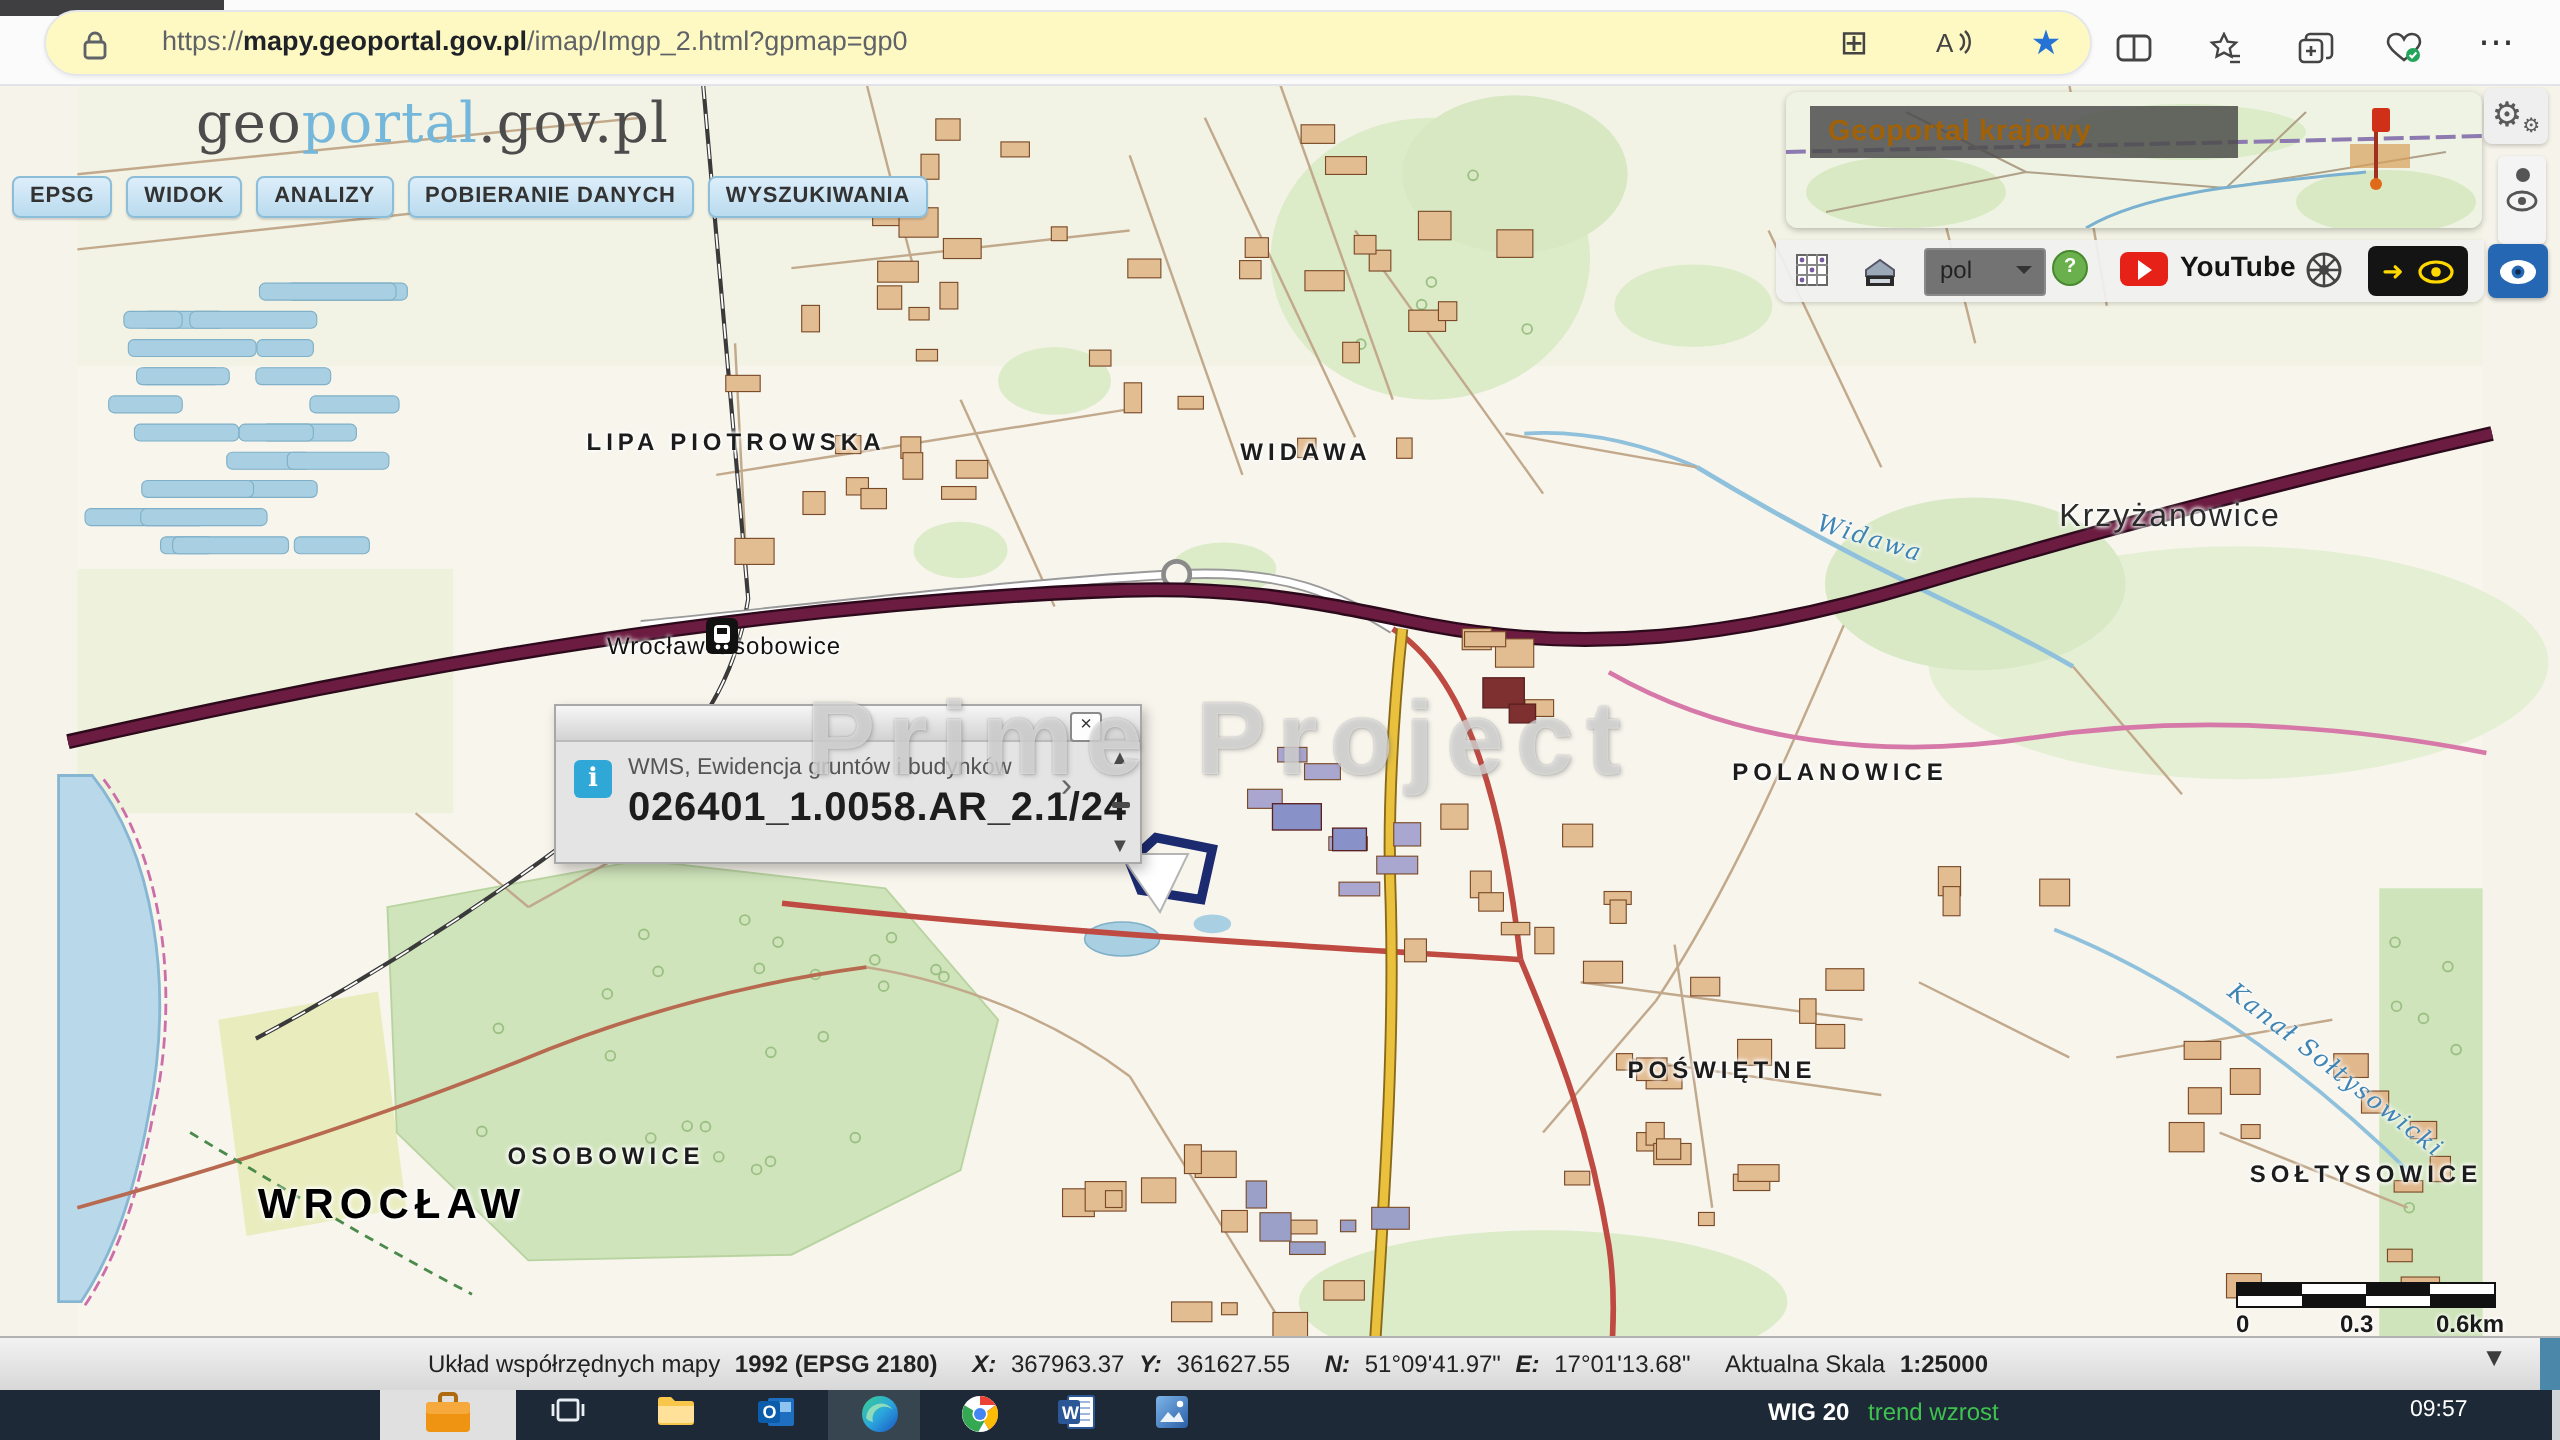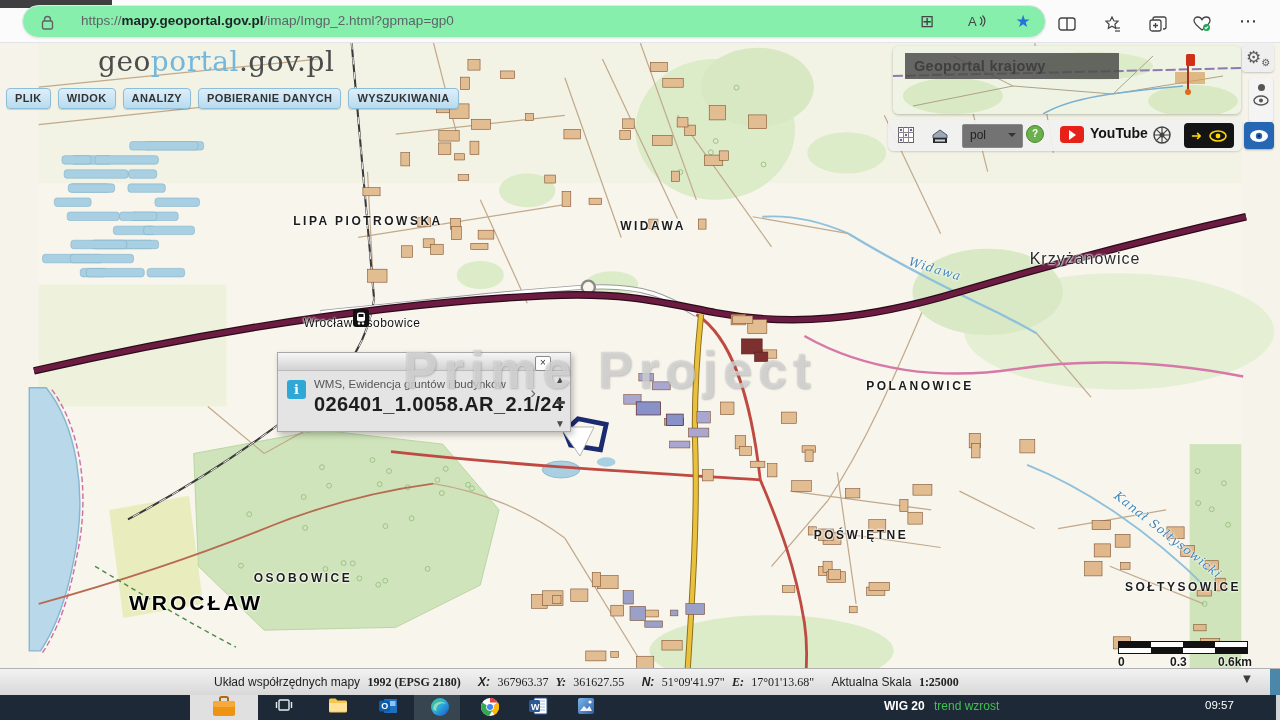--- a/index.html
+++ b/index.html
@@ -1,38 +1,38 @@
 <!DOCTYPE html>
 <html><head>
 <meta charset="utf-8">
 <style>
   html,body{margin:0;padding:0;width:1280px;height:720px;overflow:hidden;
     font-family:"Liberation Sans",sans-serif;background:#f6f4ea;position:relative;}
   .abs{position:absolute;}
   
   #browserbar{left:0;top:0;width:1280px;height:42px;background:#fbfbfc;border-bottom:1px solid #e2e4e8;z-index:40;}
   #tabstrip{left:0;top:0;width:112px;height:8px;background:#3f3f41;z-index:41;}
-  #urlpill{left:22px;top:5px;width:1022px;height:31px;background:#86efac;border:1px solid #e4e6ea;
+  #urlpill{left:22px;top:5px;width:1022px;height:31px;background:#fef9c3;border:1px solid #e4e6ea;
     border-radius:17px;box-shadow:0 1px 2px rgba(0,0,0,.06);z-index:42;}
   .urltext{position:absolute;left:58px;top:7px;font-size:13.5px;color:#5f6368;white-space:nowrap;}
   .urltext b{color:#1f2328;font-weight:700;}
   .bicon{position:absolute;top:9px;width:24px;height:24px;display:flex;align-items:center;justify-content:center;
     color:#444;font-size:15px;z-index:43;cursor:pointer;}
   .bicon svg{display:block;}
   
   #logo{left:98px;top:45px;font-family:"DejaVu Serif",serif;font-size:28px;color:#4c4c4c;z-index:30;letter-spacing:.5px;}
   #logo .blue{color:#74b7da;}
   #menu{left:6px;top:88px;display:flex;gap:7px;z-index:30;}
   .menubtn{background:linear-gradient(#ddeefb,#b9dbee);border:1px solid #8cbdd9;border-radius:4px;
     padding:3px 8px 4px;font-size:11px;font-weight:bold;color:#333;letter-spacing:.4px;cursor:pointer;
     box-shadow:0 1px 1px rgba(0,0,0,.15);white-space:nowrap;}
   
   #minimap{left:893px;top:46px;width:348px;height:68px;background:#eaf5fa;border-radius:6px;
     box-shadow:0 1px 3px rgba(0,0,0,.25);z-index:31;overflow:hidden;}
-  #paneltitle{left:905px;top:53px;width:205px;height:26px;background:rgba(75,75,75,.84);color:#404040;
+  #paneltitle{left:905px;top:53px;width:205px;height:26px;background:rgba(75,75,75,.84);color:#a16207;
     font-size:14.5px;font-weight:bold;line-height:26px;padding-left:9px;z-index:33;letter-spacing:.3px;}
   #gearbtn{left:1242px;top:44px;width:32px;height:28px;background:#efefef;border-radius:4px;z-index:33;
     color:#5a5a5a;font-size:17px;text-align:center;line-height:28px;box-shadow:0 1px 2px rgba(0,0,0,.2);cursor:pointer;}
   #sidestrip{left:1249px;top:78px;width:24px;height:44px;background:#f4f4f4;border-radius:3px;z-index:33;
     box-shadow:0 1px 2px rgba(0,0,0,.2);}
   #eyebtn{left:1244px;top:122px;width:30px;height:27px;background:#2567b3;border-radius:4px;z-index:33;
     display:flex;align-items:center;justify-content:center;cursor:pointer;box-shadow:0 1px 2px rgba(0,0,0,.3);}
   #maptoolbar{left:888px;top:120px;width:354px;height:31px;background:rgba(241,241,241,.93);
     border-bottom-left-radius:6px;border-bottom-right-radius:6px;z-index:32;box-shadow:0 1px 2px rgba(0,0,0,.15);}
   #langsel{position:absolute;left:74px;top:4px;width:52px;height:22px;background:#737373;border:1px solid #8a8a8a;
@@ -83,21 +83,21 @@
   .sbrow div{width:32px;height:5px;}
   .sblabels{position:relative;width:136px;height:14px;font-size:12px;font-weight:bold;color:#1a1a1a;
     text-shadow:0 0 2px #fff,0 0 2px #fff;}
   
   #statusbar{left:0;top:668px;width:1280px;height:27px;background:linear-gradient(#f2f2f2,#d7d7d7);
     border-top:1px solid #b2b2b2;z-index:45;font-size:12px;color:#222;}
   #statusbar .txt{position:absolute;left:214px;top:6px;white-space:nowrap;}
   .sb-b{font-weight:bold;}
   .sb-i{font-weight:bold;font-style:italic;}
   .gapL{margin-left:14px;}
-  .gapS{margin-left:4px;font-family:Liberation Serif, serif;}
+  .gapS{margin-left:4px;}
   #sbcollapse{position:absolute;left:1232px;top:2px;width:30px;height:18px;color:#3c3c3c;font-size:13px;
     text-align:center;cursor:pointer;}
   #sbcorner{position:absolute;right:0;top:0;width:10px;height:27px;background:#4b87a9;}
   
   #taskbar{left:0;top:695px;width:1280px;height:25px;background:#1d2936;z-index:50;}
   #tb-search{position:absolute;left:0;top:0;width:190px;height:25px;background:#fff;border:1px solid #bdbdbd;border-bottom:none;}
   #tb-search span{position:absolute;left:14px;top:4px;font-size:13.5px;color:#5c5c5c;}
   #tb-brief{position:absolute;left:190px;top:0;width:68px;height:25px;background:#e0e0e0;
     display:flex;justify-content:center;cursor:pointer;}
   .tbicon{position:absolute;top:2px;width:24px;height:23px;display:flex;justify-content:center;cursor:pointer;}
@@ -440,21 +440,21 @@
   <svg width="18" height="16" viewBox="0 0 18 16">
       <path d="M9,14 C4,10 1,7.5 1,4.8 C1,2.6 2.7,1 4.8,1 C6.4,1 8.2,2 9,3.6 C9.8,2 11.6,1 13.2,1 C15.3,1 17,2.6 17,4.8 C17,7.5 14,10 9,14 Z" fill="none" stroke="#444" stroke-width="1.3"></path>
       <circle cx="13.5" cy="11.5" r="3.5" fill="#23a55a"></circle>
       <path d="M11.8,11.5 l1.2,1.2 2.2,-2.4" stroke="#fff" stroke-width="1.1" fill="none"></path>
     </svg>
 </span>
 <span class="bicon" style="left:1236px;top:9px;font-size:18px;color:#333">⋯</span>
 
 <div class="abs" id="logo"><span>geo</span><span class="blue">portal</span><span>.gov.pl</span></div>
 <div class="abs" id="menu">
-  <div class="menubtn">PLIK</div>
+  <div class="menubtn">EPSG</div>
   <div class="menubtn">WIDOK</div>
   <div class="menubtn">ANALIZY</div>
   <div class="menubtn">POBIERANIE DANYCH</div>
   <div class="menubtn">WYSZUKIWANIA</div>
 </div>
 
 <div class="abs" id="minimap">
   <svg width="348" height="68" viewBox="0 0 348 68">
     <rect width="348" height="68" fill="#eef3e3"></rect>
     <ellipse cx="60" cy="50" rx="50" ry="18" fill="#d8e9c4"></ellipse>

